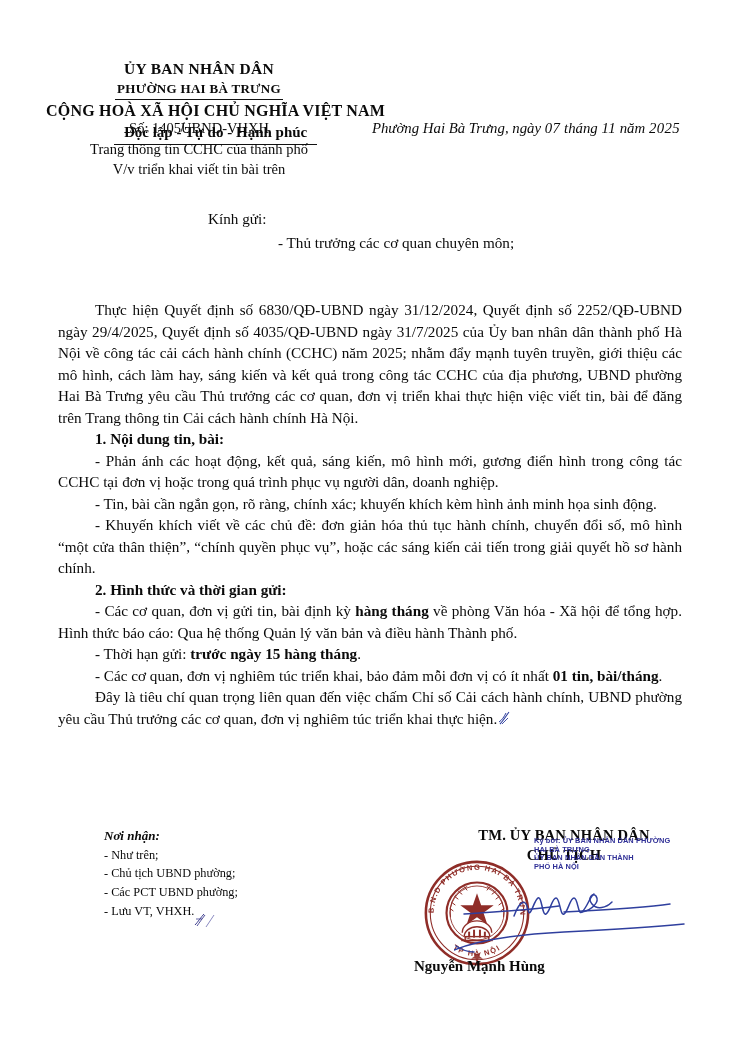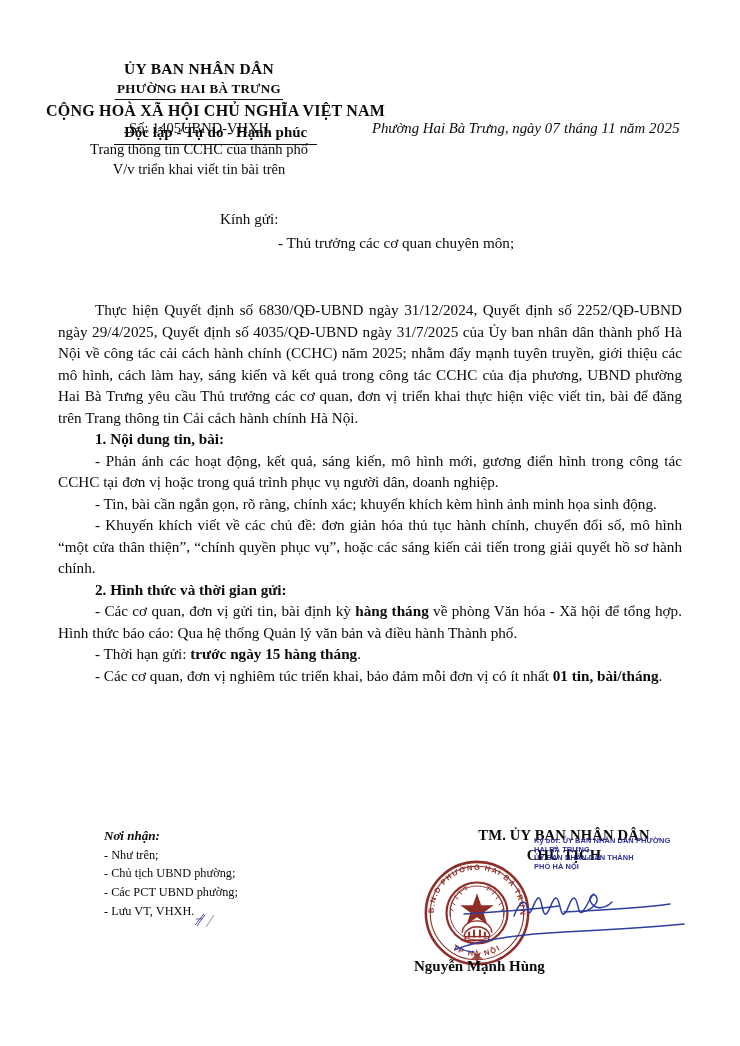--- a/index.html
+++ b/index.html
@@ -111,21 +111,21 @@
 
   
   .recipient {
     position: absolute;
     top: 207px;
     left: 208px;
     right: 50px;
     font-size: 15.2px;
     line-height: 1.58;
   }
-  .recipient .kinh { margin-left: 12px; }
+  .recipient .kinh { margin-left: 0; }
   .recipient .r-item { margin-left: 70px; }
 
   
   .body-text {
     position: absolute;
     top: 299px;
     left: 58px;
     width: 624px;
     font-size: 15.2px;
     line-height: 1.415;
@@ -294,20 +294,25 @@
     <p class="heading">1. Nội dung tin, bài:</p>
     <p class="ind">- Phản ánh các hoạt động, kết quả, sáng kiến, mô hình mới, gương điển hình trong công tác CCHC tại đơn vị hoặc trong quá trình phục vụ người dân, doanh nghiệp.</p>
     <p class="ind">- Tin, bài cần ngắn gọn, rõ ràng, chính xác; khuyến khích kèm hình ảnh minh họa sinh động.</p>
     <p class="ind">- Khuyến khích viết về các chủ đề: đơn giản hóa thủ tục hành chính, chuyển đổi số, mô hình “một cửa thân thiện”, “chính quyền phục vụ”, hoặc các sáng kiến cải tiến trong giải quyết hồ sơ hành chính.</p>
 
     <p class="heading">2. Hình thức và thời gian gửi:</p>
     <p class="ind"><span>- Các cơ quan, đơn vị gửi tin, bài định kỳ </span><span class="b">hàng tháng</span><span> về phòng Văn hóa - Xã hội để tổng hợp. Hình thức báo cáo: Qua hệ thống Quản lý văn bản và điều hành Thành phố.</span></p>
     <p class="ind"><span>- Thời hạn gửi: </span><span class="b">trước ngày 15 hàng tháng</span><span>.</span></p>
     <p class="ind"><span>- Các cơ quan, đơn vị nghiêm túc triển khai, bảo đảm mỗi đơn vị có ít nhất </span><span class="b">01 tin, bài/tháng</span><span>.</span></p>
 
+    <p class="ind"><span>Đây là tiêu chí quan trọng liên quan đến việc chấm Chỉ số Cải cách hành chính, UBND phường yêu cầu Thủ trưởng các cơ quan, đơn vị nghiêm túc triển khai thực hiện.</span><span class="endmark"><svg width="18" height="16" viewBox="0 0 18 16">
+            <path d="M2 13 C5 10, 8 5, 11 1" stroke="#2f3f9e" stroke-width="1.1" fill="none"></path>
+            <path d="M1 11 C4 9, 6 6, 8 2" stroke="#2f3f9e" stroke-width="1" fill="none"></path>
+            <path d="M4 13 L10 7" stroke="#2f3f9e" stroke-width="0.9" fill="none"></path>
+          </svg></span></p>
   </div>
 
   <div class="footer">
 
     <div class="recv">
       <div class="recv-title">Nơi nhận:</div>
       <div class="recv-item">- Như trên;</div>
       <div class="recv-item">- Chủ tịch UBND phường;</div>
       <div class="recv-item">- Các PCT UBND phường;</div>
       <div><span class="recv-last">- Lưu VT, VHXH.</span><span class="recv-last" style="width:0"><svg class="vt-flourish" viewBox="0 0 22 16">

